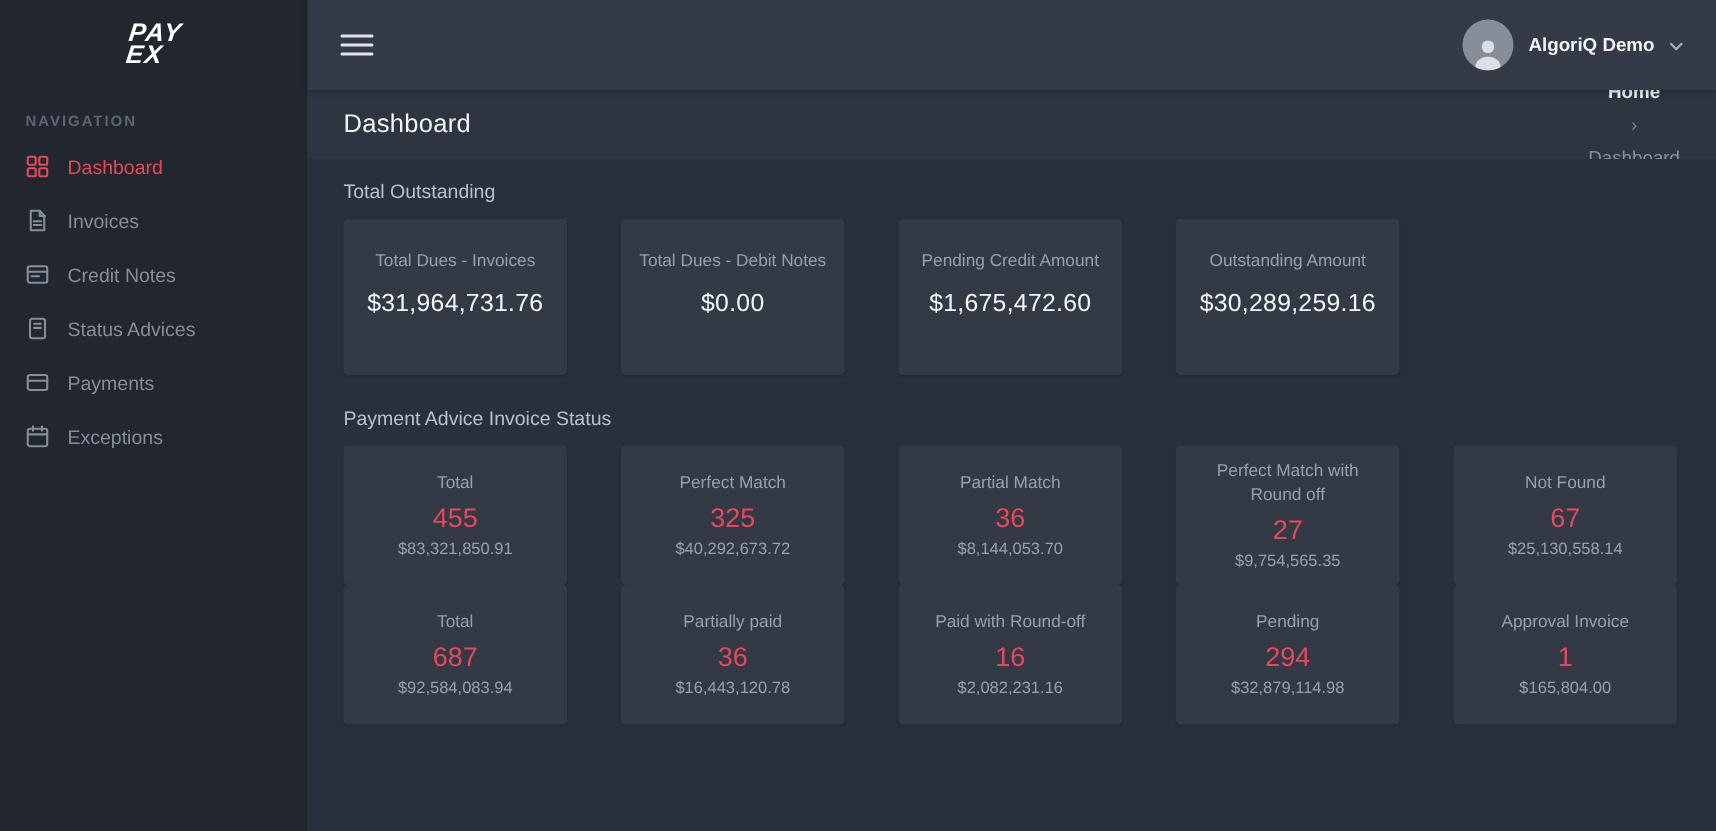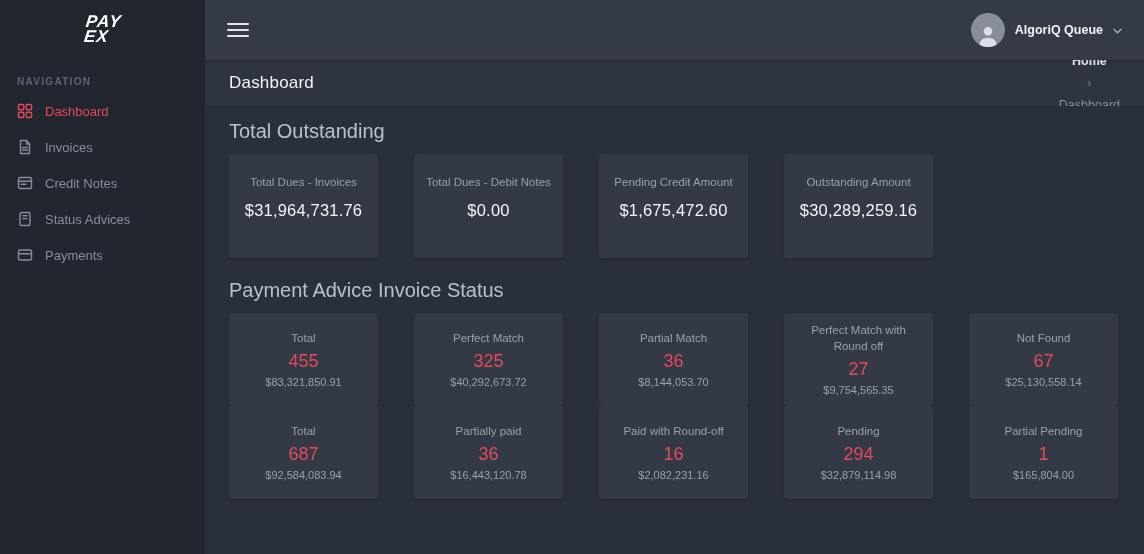--- a/index.html
+++ b/index.html
@@ -56,21 +56,21 @@
     justify-content: space-between; padding: 0 24px;
   }
   .page-title { margin: 0; color: #f1f3f6; font-size: 17px; font-weight: 500; letter-spacing: 0.2px; }
   .breadcrumb { display: flex; align-items: center; gap: 8px; font-size: 12.5px; flex-direction: column; }
   .crumb-home { color: #eef0f3; font-weight: bold; cursor: pointer; }
   .crumb-sep { color: #79808e; }
   .crumb-current { color: #8a90a0; }
 
   
   .content { flex: 1; padding: 2px 24px 0; background: #2a303b; overflow: hidden; }
-  .section-title { margin: 21px 0 11px; font-size: 20px; font-weight: 500; color: #bac1cd; }
+  .section-title { margin: 21px 0 11px; font-size: 13px; font-weight: 500; color: #bac1cd; }
   .panel:first-child .section-title { margin-top: 12px; }
   .cards { display: grid; grid-template-columns: repeat(5, 149px); gap: 36px; }
   .card {
     background: #333a46; border-radius: 3px; text-align: center;
     display: flex; flex-direction: column; align-items: center;
     box-shadow: 0 1px 2px rgba(0,0,0,0.18);
   }
   .card.kpi { height: 104px; padding-top: 21px; }
   .card.stat { height: 93px; justify-content: center; padding: 6px 0; }
   .card-label { font-size: 11.5px; color: #98a0ad; line-height: 1.35; padding: 0 9px; }
@@ -139,39 +139,48 @@
         </div>
         <div class="nav-item">
           <span class="nav-icon">
             <svg viewBox="0 0 16 16">
               <rect x="1.5" y="3" width="13" height="10" rx="1.5"></rect>
               <path d="M1.5 6.8h13"></path>
             </svg>
           </span>
           <span class="nav-text">Payments</span>
         </div>
+        <div class="nav-item">
+          <span class="nav-icon">
+            <svg viewBox="0 0 16 16">
+              <rect x="1.5" y="2.8" width="13" height="11.7" rx="1.5"></rect>
+              <path d="M1.5 6.6h13M5 1.2v3M11 1.2v3"></path>
+            </svg>
+          </span>
+          <span class="nav-text">Exceptions</span>
+        </div>
       </nav>
   </aside>
 
   <div class="main">
 
     <header class="topbar">
       <div class="hamburger">
         <span></span>
           <span></span>
           <span></span>
       </div>
       <div class="user">
         <span class="avatar">
           <svg viewBox="0 0 24 24">
               <circle cx="12" cy="8.2" r="4.2"></circle>
               <path d="M3.5 22c0-4.4 3.8-7.2 8.5-7.2s8.5 2.8 8.5 7.2v2h-17z"></path>
             </svg>
         </span>
-        <span class="user-name">AlgoriQ Queue</span>
+        <span class="user-name">AlgoriQ Demo</span>
         <span class="caret">
           <svg width="9" height="6" viewBox="0 0 9 6">
               <path d="M1 1.2 4.5 4.8 8 1.2" stroke="#aab0ba" fill="none" stroke-width="1.4" stroke-linecap="round" stroke-linejoin="round"></path>
             </svg>
         </span>
       </div>
     </header>
 
     <div class="titlebar">
       <h1 class="page-title">Dashboard</h1>
@@ -250,21 +259,21 @@
               <div class="card-label">Paid with Round-off</div>
               <div class="card-count">16</div>
               <div class="card-amount">$2,082,231.16</div>
             </div>
             <div class="card stat">
               <div class="card-label">Pending</div>
               <div class="card-count">294</div>
               <div class="card-amount">$32,879,114.98</div>
             </div>
             <div class="card stat">
-              <div class="card-label">Partial Pending</div>
+              <div class="card-label">Approval Invoice</div>
               <div class="card-count">1</div>
               <div class="card-amount">$165,804.00</div>
             </div>
           </div>
         </section>
       </main>
   </div>
 
   <div class="scroll-thumb"></div>
 </div>

